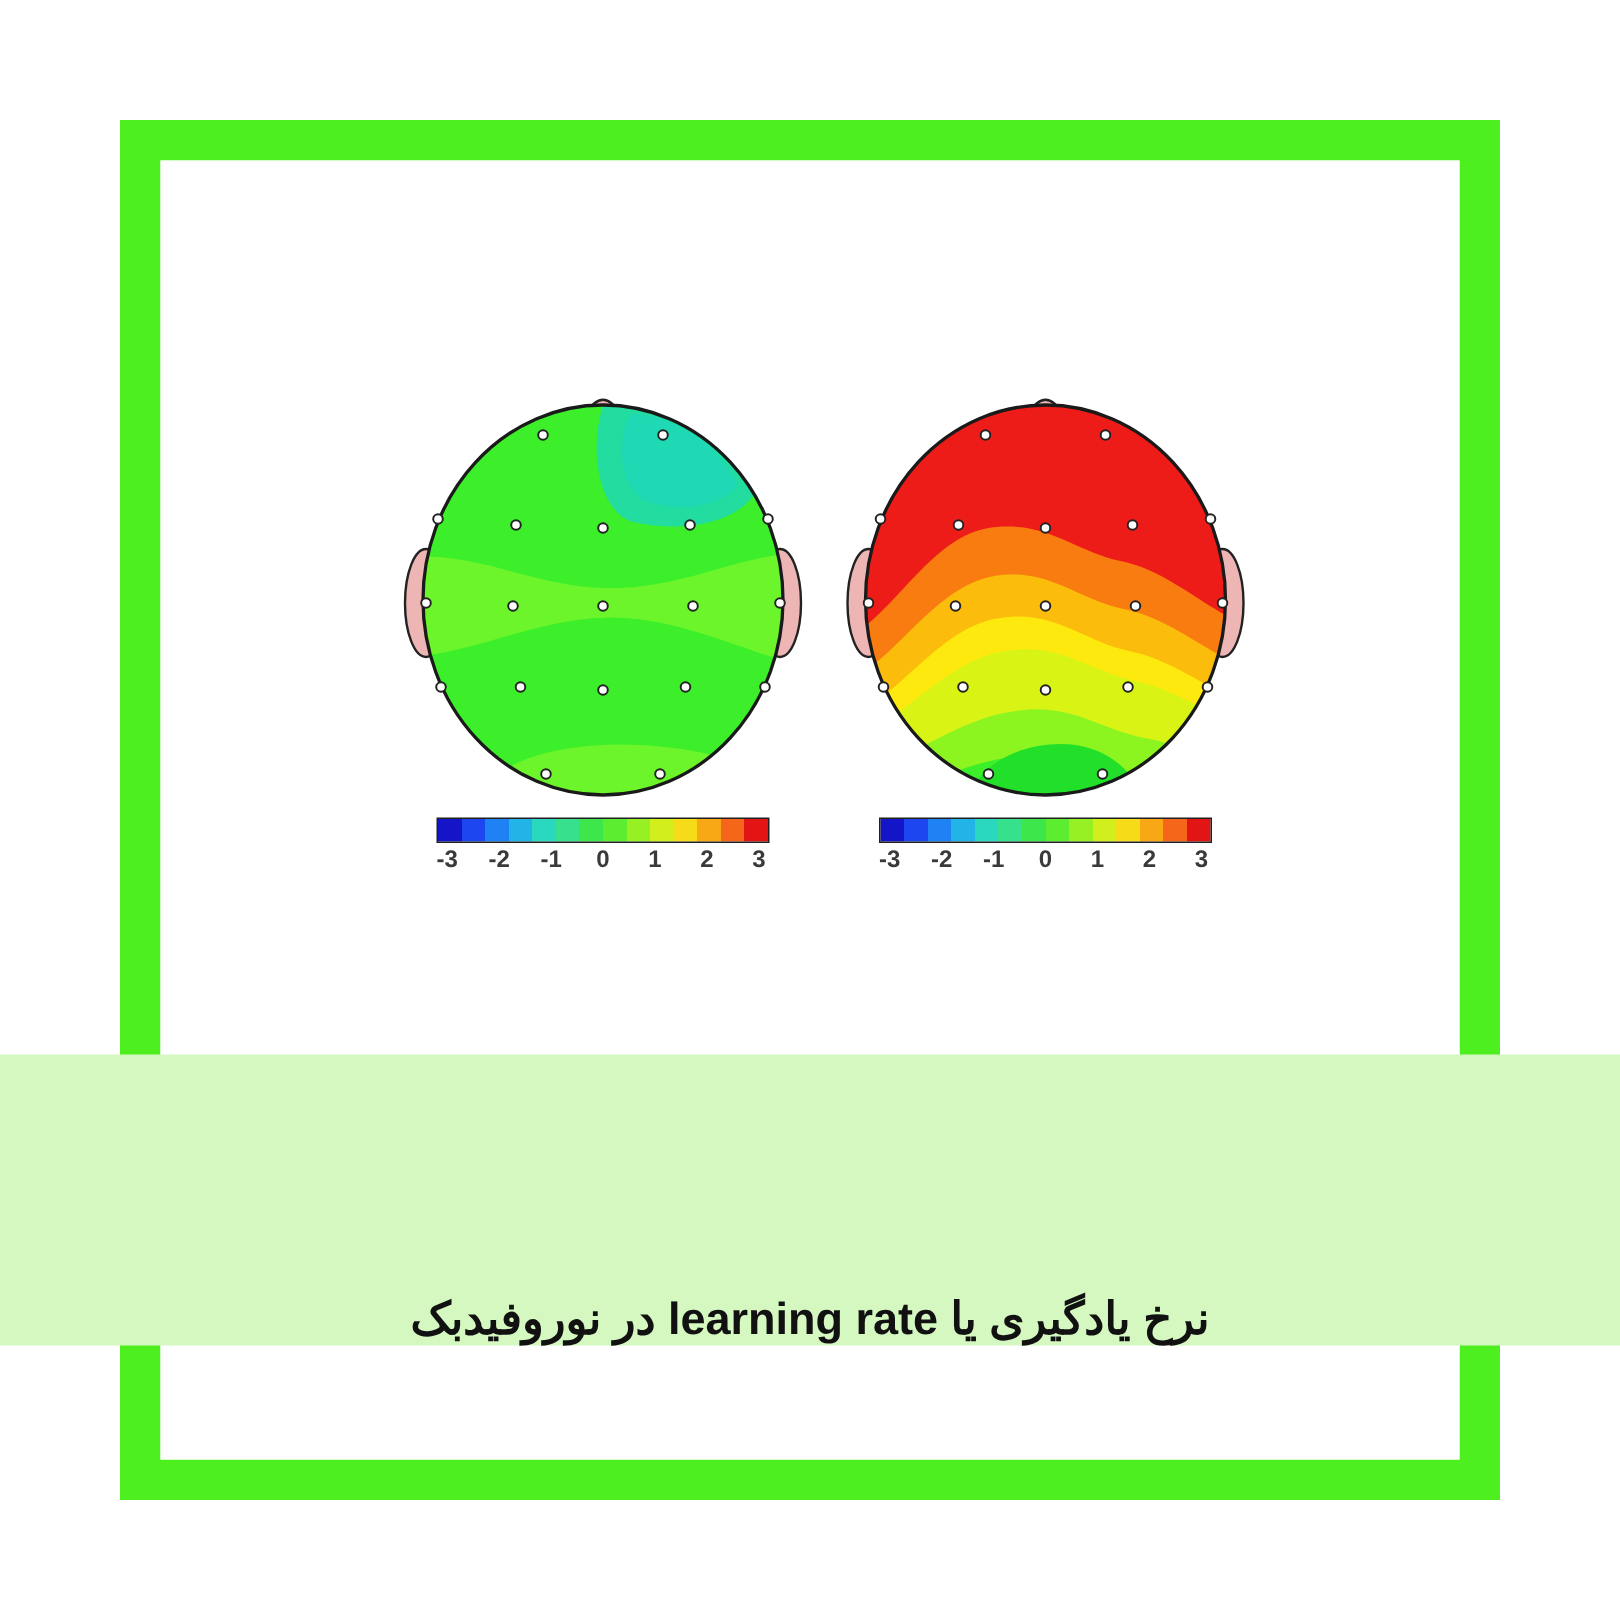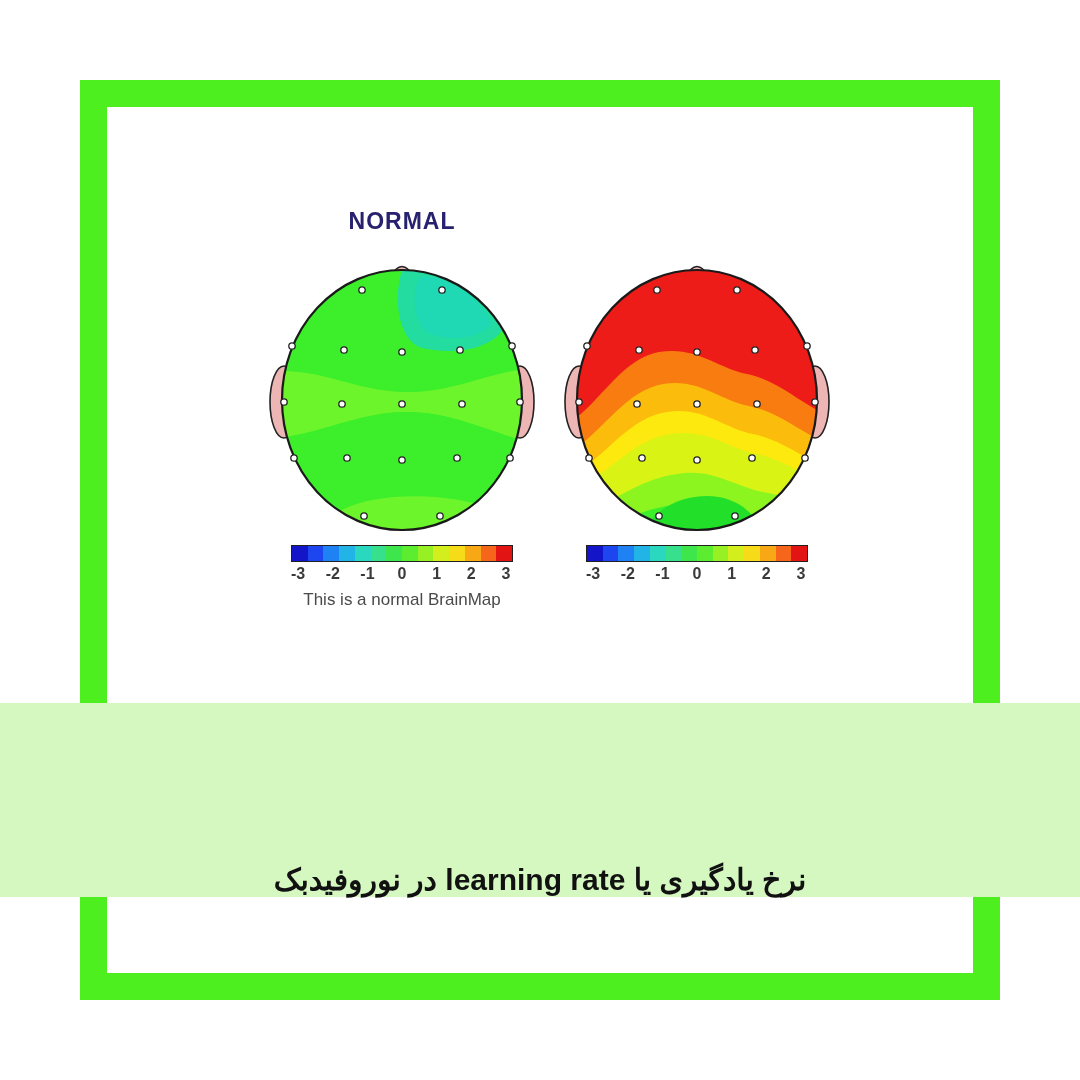--- a/index.html
+++ b/index.html
@@ -154,21 +154,20 @@
 </head>
 <body>
 
 <div id="green-frame"></div>
 <div id="white-panel"></div>
 
 <div id="figure">
 
   <div class="map-block" id="map-normal">
 
-    <div class="map-title">NORMAL</div>
 
     <div class="head-wrap">
       <svg class="head-svg" width="300" height="300" viewBox="0 0 300 300">
         <defs>
           <clipPath id="clip-normal">
             <ellipse cx="150" cy="158" rx="120" ry="130"></ellipse>
           </clipPath>
         </defs>
 
         <path d="M138 35 Q150 14 162 35 L162 44 L138 44 Z" fill="#eeb5b5" stroke="#222" stroke-width="1.6"></path>
@@ -224,21 +223,20 @@
         <span>-3</span>
         <span>-2</span>
         <span>-1</span>
         <span>0</span>
         <span>1</span>
         <span>2</span>
         <span>3</span>
       </div>
     </div>
 
-    <div class="map-caption">This is a normal BrainMap</div>
   </div>
 
   <div class="map-block" id="map-adhd">
 
 
     <div class="head-wrap">
       <svg class="head-svg" width="300" height="300" viewBox="0 0 300 300">
         <defs>
           <clipPath id="clip-adhd">
             <ellipse cx="150" cy="158" rx="120" ry="130"></ellipse>

